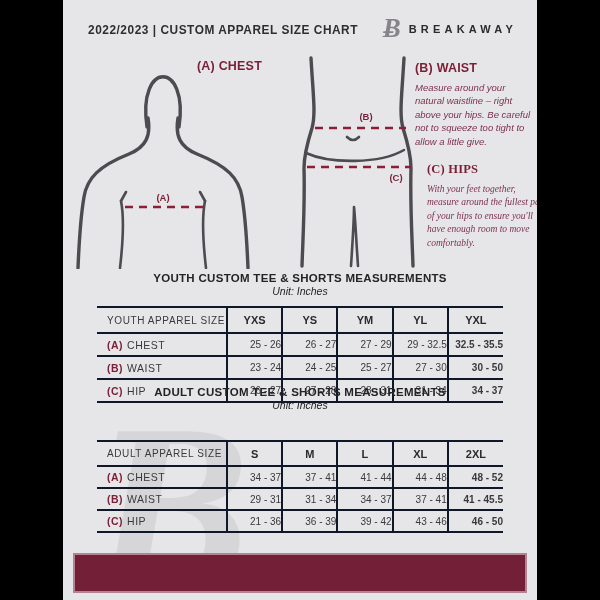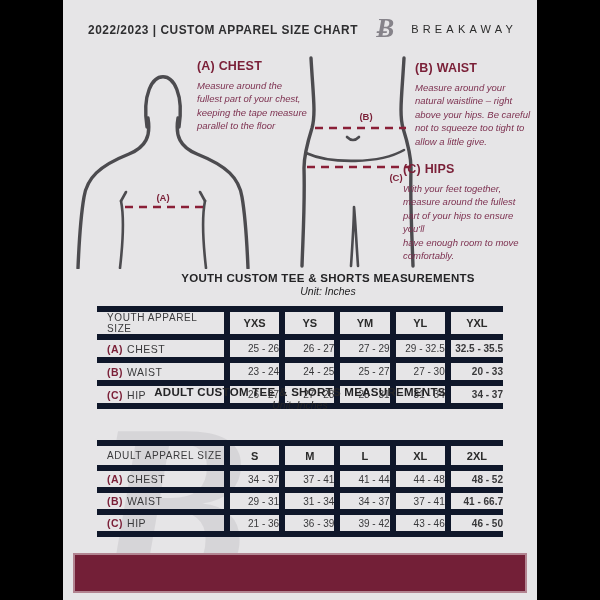--- a/index.html
+++ b/index.html
@@ -21,52 +21,52 @@
   }
   .brand {
     position:absolute; right:20px; top:15px;
     display:flex; align-items:center; gap:8px;
   }
   .logo-glyph {
     font-family:"Liberation Serif", serif; font-style:italic;
     font-size:27px; font-weight:bold; color:#86838a; line-height:1;
   }
   .brand-name {
-    font-size:11px; font-weight:normal; letter-spacing:4.2px; color:#2b2b2b;margin-left:9px;
+    font-size:11px; font-weight:bold; letter-spacing:4.2px; color:#2b2b2b;
   }
   
   .diagram { position:absolute; z-index:1; }
   #torso-svg { left:3px; top:54px; }
   #lower-svg { left:237px; top:54px; }
   .outline { fill:none; stroke:#4c4b4f; stroke-width:3.4; stroke-linecap:round; stroke-linejoin:round; }
   .outline-thin { fill:none; stroke:#4c4b4f; stroke-width:2.6; stroke-linecap:round; stroke-linejoin:round; }
   .dashline { fill:none; stroke:#8a1f37; stroke-width:2.4; stroke-dasharray:8 6; }
   .marker { font-family:"Liberation Sans",sans-serif; font-size:9.5px; font-weight:bold; fill:#7a1f37; }
   
   .instr { position:absolute; z-index:1; }
   .instr h3 { margin:0 0 6px 0; font-size:12.5px; font-weight:bold; color:#7a1f37; letter-spacing:0.2px; }
   .instr p { margin:0; font-size:9.5px; font-style:italic; color:#7d3150; line-height:1.42; white-space:pre-line; }
   #instr-a { left:134px; top:59px; width:112px; }
   #instr-b { left:352px; top:61px; width:116px; }
-  #instr-c { left:340px; top:162px; width:122px; }
+  #instr-c { left:364px; top:162px; width:122px;font-family:Liberation Serif, serif; }
   
   .section-head { position:absolute; left:0; width:100%; text-align:center; z-index:1; }
   .section-head .t { font-size:11.5px; font-weight:bold; color:#242426; letter-spacing:0.3px; }
   .section-head .u { font-size:10.5px; font-style:italic; color:#242426; margin-top:1px; }
-  #youth-head { top:272px;margin-left:28px; }
+  #youth-head { top:272px; }
   #adult-head { top:386px;text-align:center; }
   
   table {
     position:absolute; left:34px; width:406px;
     border-collapse:collapse; table-layout:fixed; z-index:1;
   }
   #youth-table { top:306px; }
   #adult-table { top:440px; }
   col.c-label { width:130px; }
-  th, td { border:6px solid #0f172a; padding:0; }
+  th, td { border:2px solid #0f172a; padding:0; }
   th:first-child, td:first-child { border-left:none; }
   th:last-child, td:last-child { border-right:none;font-weight:bold; }
   tr.hdr-row-y { height:26px; } tr.data-row-y { height:23px; }
   tr.hdr-row-a { height:25px; } tr.data-row-a { height:22px; }
   th.labelcol {
     font-size:10px; font-weight:normal; color:#3a3a3c;
     text-align:left; padding-left:10px; letter-spacing:0.6px;
   }
   th.sizecol { font-size:11px; font-weight:bold; color:#2b2b2b; text-align:center; }
   td.rowlabel { text-align:left; padding-left:10px; font-size:10.5px; letter-spacing:0.5px; color:#39393b; }
@@ -115,21 +115,20 @@
     <path class="outline-thin" d="M 6,99 C 30,110 80,110 104,96"></path>
     <path class="outline-thin" d="M 51,212 C 53,182 54,162 54,153 C 55,162 56,182 58,212"></path>
     <path class="dashline" d="M 15,74 H 106"></path>
     <path class="dashline" d="M 7,113 H 111"></path>
     <text class="marker" x="66" y="66" text-anchor="middle">(B)</text>
     <text class="marker" x="96" y="127" text-anchor="middle">(C)</text>
   </svg>
 
   <div id="instr-a" class="instr">
     <h3>(A) CHEST</h3>
-    <p>Measure around the fullest part of your chest, keeping the tape measure parallel to the floor</p>
   </div>
   <div id="instr-b" class="instr">
     <h3>(B) WAIST</h3>
     <p>Measure around your natural waistline – right above your hips. Be careful not to squeeze too tight to allow a little give.</p>
   </div>
   <div id="instr-c" class="instr">
     <h3>(C) HIPS</h3>
     <p>With your feet together, measure around the fullest part of your hips to ensure you'll
 have enough room to move comfortably.</p>
   </div>
@@ -164,21 +163,21 @@
       <td class="val">27 - 29</td>
       <td class="val">29 - 32.5</td>
       <td class="val">32.5 - 35.5</td>
     </tr>
     <tr class="data-row-y">
       <td class="rowlabel"><span class="prefix">(B)</span><span>WAIST</span></td>
       <td class="val">23 - 24</td>
       <td class="val">24 - 25</td>
       <td class="val">25 - 27</td>
       <td class="val">27 - 30</td>
-      <td class="val">20 - 33</td>
+      <td class="val">30 - 50</td>
     </tr>
     <tr class="data-row-y">
       <td class="rowlabel"><span class="prefix">(C)</span><span>HIP</span></td>
       <td class="val">26 - 27</td>
       <td class="val">27 - 28</td>
       <td class="val">28 - 31</td>
       <td class="val">31 - 34</td>
       <td class="val">34 - 37</td>
     </tr>
   </tbody>
@@ -214,21 +213,21 @@
       <td class="val">41 - 44</td>
       <td class="val">44 - 48</td>
       <td class="val">48 - 52</td>
     </tr>
     <tr class="data-row-a">
       <td class="rowlabel"><span class="prefix">(B)</span><span>WAIST</span></td>
       <td class="val">29 - 31</td>
       <td class="val">31 - 34</td>
       <td class="val">34 - 37</td>
       <td class="val">37 - 41</td>
-      <td class="val">41 - 66.7</td>
+      <td class="val">41 - 45.5</td>
     </tr>
     <tr class="data-row-a">
       <td class="rowlabel"><span class="prefix">(C)</span><span>HIP</span></td>
       <td class="val">21 - 36</td>
       <td class="val">36 - 39</td>
       <td class="val">39 - 42</td>
       <td class="val">43 - 46</td>
       <td class="val">46 - 50</td>
     </tr>
   </tbody>

